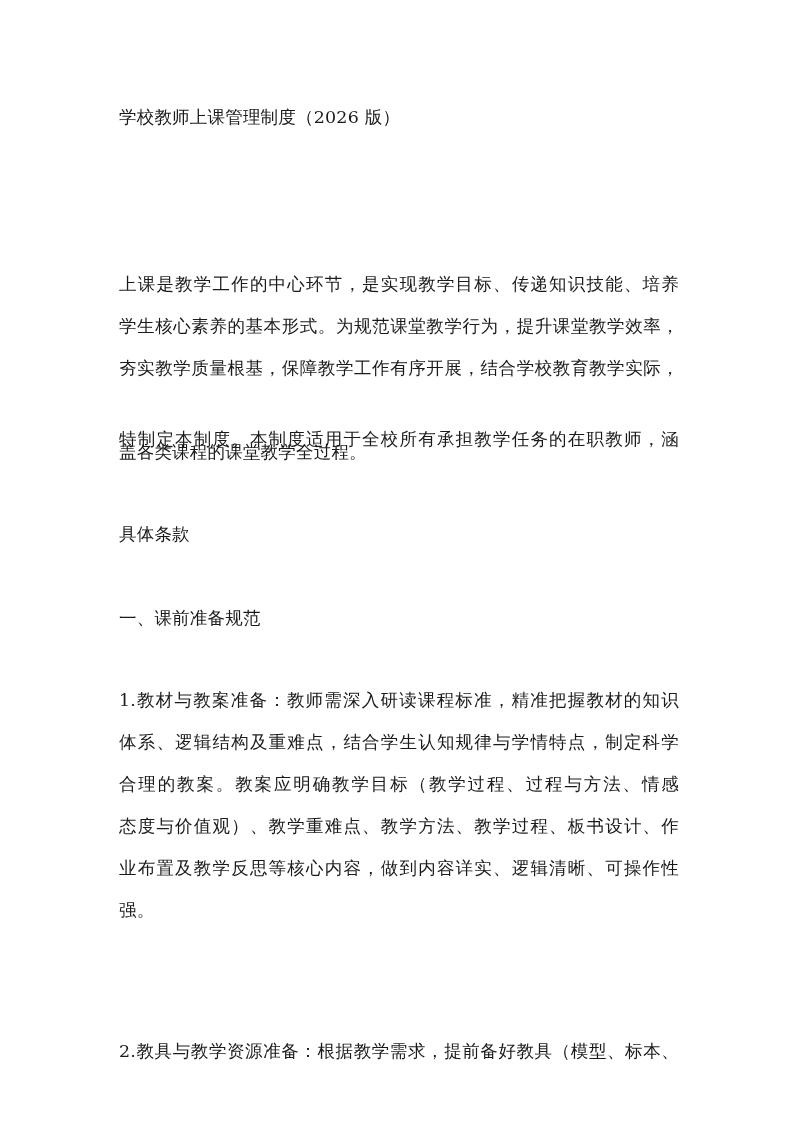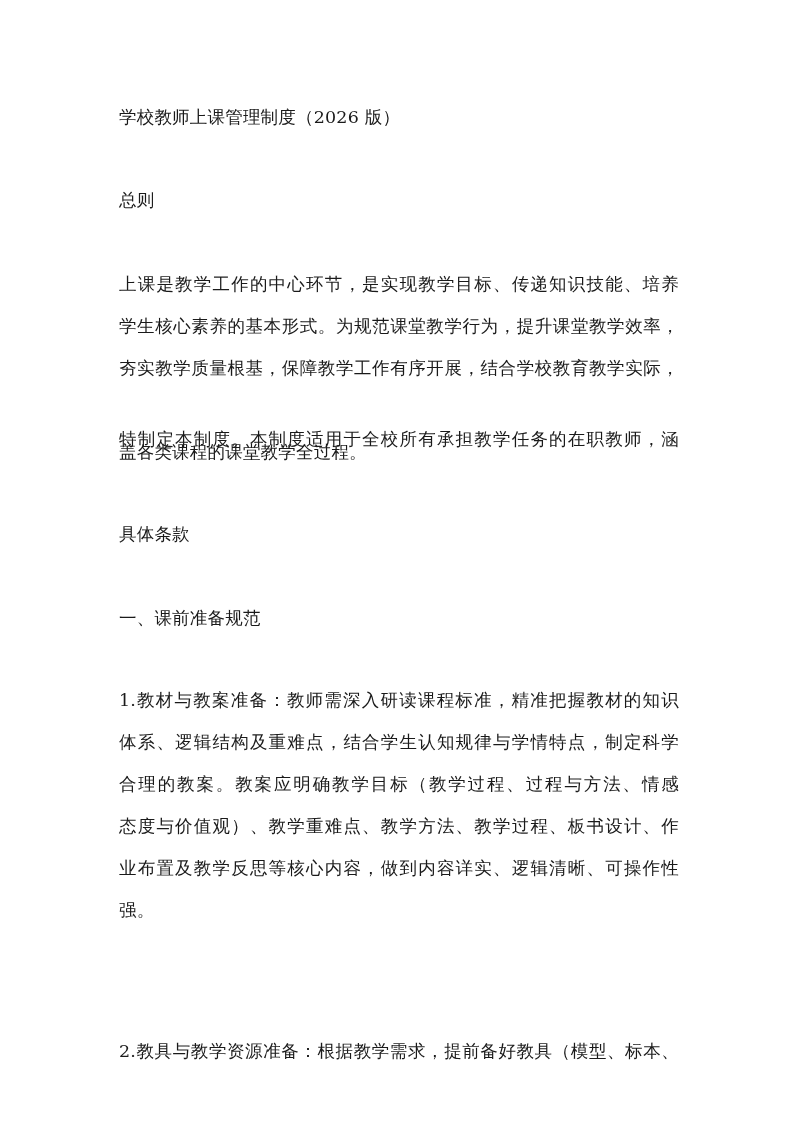--- a/index.html
+++ b/index.html
@@ -9,21 +9,20 @@
     .line { position: absolute; left: 119px; width: 560px; font-size: 17.5px; line-height: 22px;
       white-space: nowrap; letter-spacing: 0.2px; }
     .just { text-align: justify; text-align-last: justify; }
   </style>
 </head>
 <body>
 
 <div class="page">
   <div class="line" style="top:106px;">学校教师上课管理制度（2026 版）</div>
 
-  <div class="line" style="top:189px;">总则</div>
 
   <div>
     <div class="line just" style="top:273px;">上课是教学工作的中心环节，是实现教学目标、传递知识技能、培养</div>
     <div class="line just" style="top:315px;">学生核心素养的基本形式。为规范课堂教学行为，提升课堂教学效率，</div>
     <div class="line just" style="top:357px;">夯实教学质量根基，保障教学工作有序开展，结合学校教育教学实际，</div>
     <div class="line just" style="top:399px;margin-top:29px;">特制定本制度。本制度适用于全校所有承担教学任务的在职教师，涵</div>
     <div class="line" style="top:441px;">盖各类课程的课堂教学全过程。</div>
   </div>
 
   <div class="line" style="top:607px;">一、课前准备规范</div>

